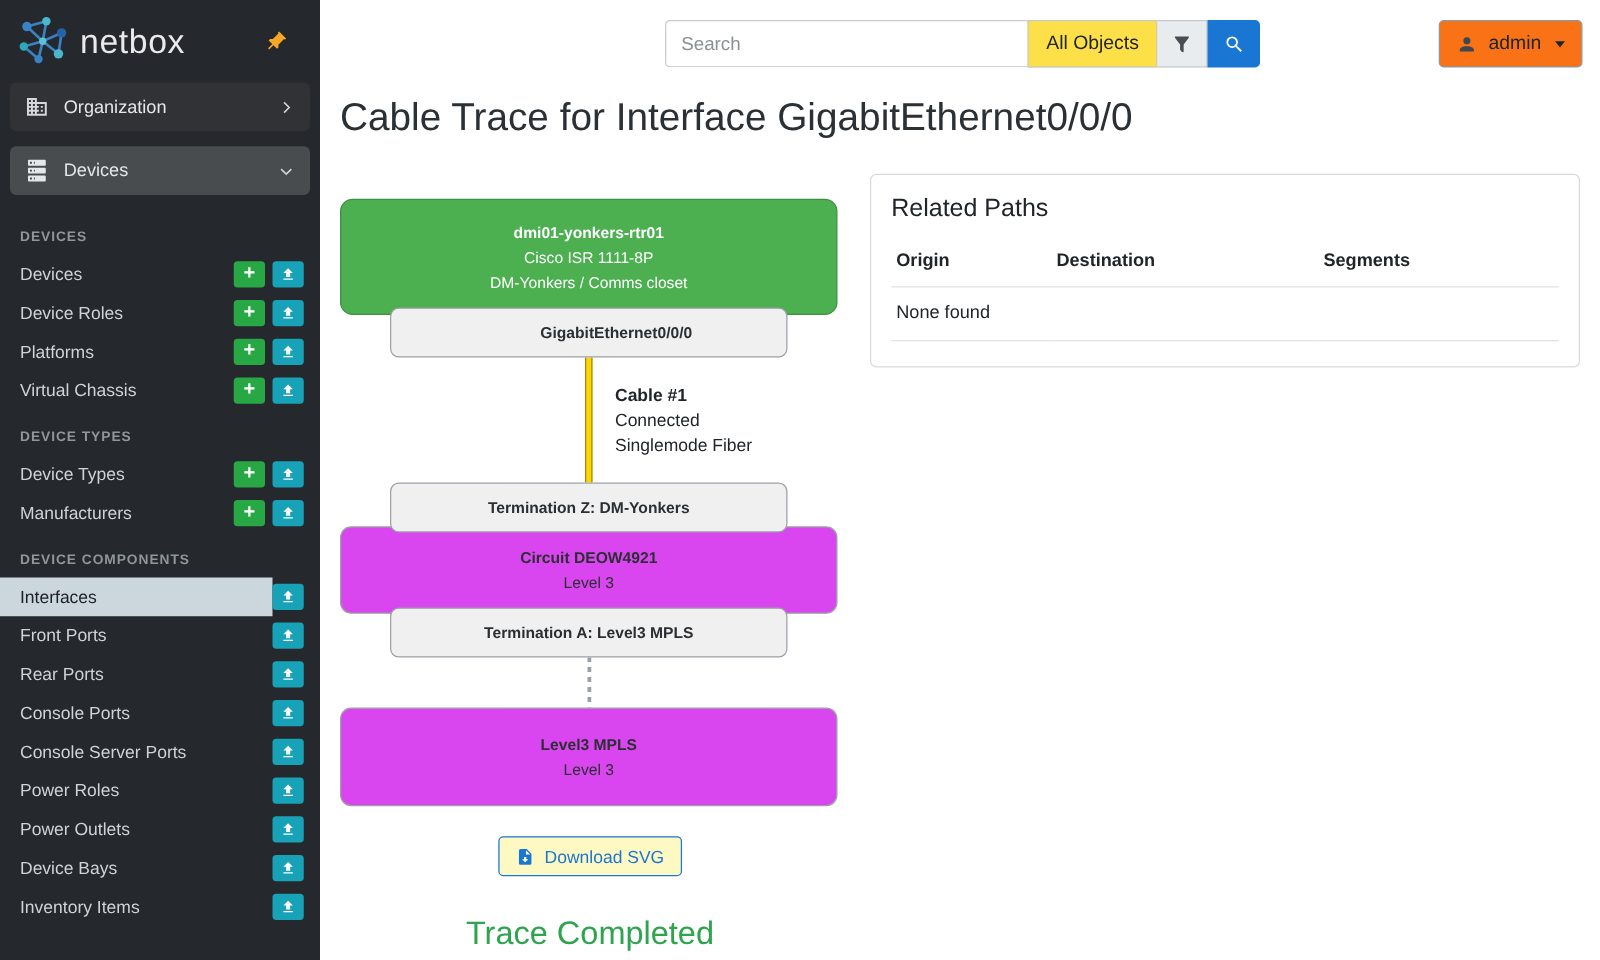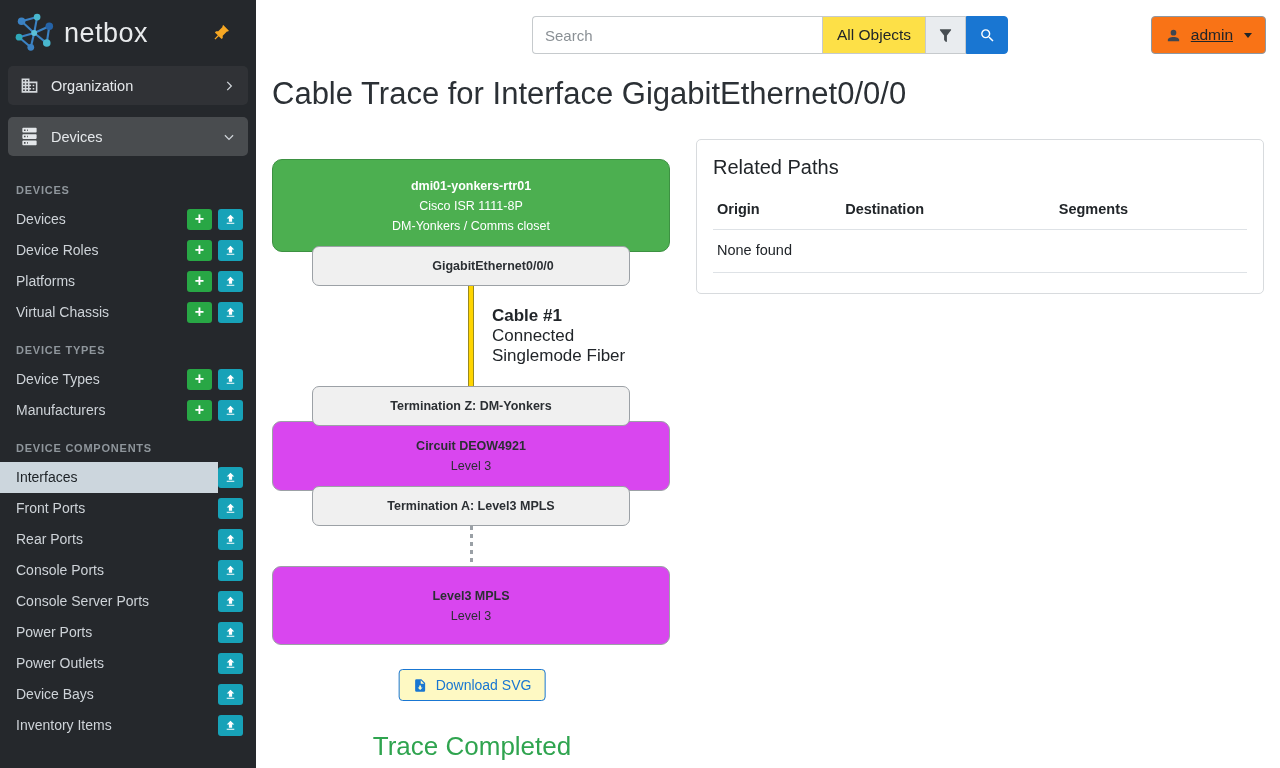--- a/index.html
+++ b/index.html
@@ -29,21 +29,21 @@
                text-decoration: none; cursor: pointer; white-space: nowrap; overflow: hidden; }
   .side-link.selected { background: #ccd6dd; color: #1c2125; }
   .side-btns { display: flex; gap: 6px; }
   .mini-btn { width: 25px; height: 21px; border: none; border-radius: 3px; color: #fff;
               display: flex; align-items: center; justify-content: center; padding: 0; cursor: pointer; }
   .mini-btn.add { background: #28a745; }
   .mini-btn.import { background: #17a2b8; }
   .mini-btn .plus { font-size: 16px; font-weight: 700; line-height: 1; margin-top: -2px; }
   
   .main { flex: 1; height: 768px; overflow: hidden; display: flex; flex-direction: column; }
-  .topbar { height: 70px; min-height: 70px; display: flex; align-items: center; padding: 0 14px; position: relative; text-decoration: underline; }
+  .topbar { height: 70px; min-height: 70px; display: flex; align-items: center; padding: 0 14px; position: relative; }
   .search-group { position: absolute; left: 276px; top: 16px; display: flex; height: 38px; }
   .search-input { width: 290px; height: 38px; border: 1px solid #c6cacd; border-right: none;
                   border-radius: 4px 0 0 4px; padding: 0 12px; font-size: 15px; color: #212529;
                   outline: none; font-family: "Liberation Sans", sans-serif; }
   .search-input::placeholder { color: #8a9095; }
   .scope-box { display: flex; align-items: center; padding: 0 14px; border: 1px solid #c6cacd;
                font-size: 15.5px; background: #fde047; cursor: pointer; }
   .filter-btn { width: 40px; background: #e9ecef; border: 1px solid #c6cacd; border-left: none;
                 display: flex; align-items: center; justify-content: center; cursor: pointer; }
   .search-btn { width: 42px; background: #1976d2; border: 1px solid #1976d2; border-radius: 0 4px 4px 0;
@@ -62,21 +62,21 @@
   .bold { font-weight: 700; }
   .device-box { left: 0; top: 20px; width: 398px; height: 93px; background: #4caf50;
                 border: 1px solid #3d9142; border-radius: 10px; color: #fff; gap: 6px; z-index: 1; }
   .small-box { left: 40px; width: 318px; height: 40px; background: #f0f0f0; border: 1px solid #9ca1a6;
                border-radius: 7px; color: #2b2f33; font-weight: 700; z-index: 3; }
   .iface-box { top: 107px; z-index: 2; padding-left: 44px; }
   .termz-box { top: 247px; }
   .terma-box { top: 347px; }
   .cable-line { position: absolute; left: 196px; top: 147px; width: 6px; height: 100px;
                 background: #ffd500; border-left: 1px solid #9a8a1e; border-right: 1px solid #9a8a1e; }
-  .cable-info { position: absolute; left: 220px; top: 167px; text-align: left; font-size: 17px;
+  .cable-info { position: absolute; left: 220px; top: 167px; text-align: left; font-size: 14px;
                 line-height: 20px; color: #212529; }
   .wide-box { left: 0; width: 398px; background: #d946ef; border: 1px solid #9ca1a6;
               border-radius: 9px; color: #2b2f33; gap: 6px; z-index: 2; }
   .circuit-box { top: 282px; height: 70px; }
   .dotted-line { position: absolute; left: 198px; top: 387px; width: 3px; height: 40px;
                  background: repeating-linear-gradient(#9aa0a6 0 4px, transparent 4px 8px); }
   .provider-box { top: 427px; height: 79px; z-index: 1; }
   .download-btn { position: absolute; top: 530px; left: 50%; transform: translateX(-50%);
                   display: flex; align-items: center; gap: 8px; padding: 7px 13px; background: #fef9c3;
                   border: 1px solid #1976d2; border-radius: 4px; color: #1976d2; font-size: 14px;
@@ -286,21 +286,21 @@
         <a class="side-link">Console Server Ports</a>
         <div class="side-btns">
           <button class="mini-btn import">
             <svg width="13" height="13" viewBox="0 0 24 24">
               <path fill="#fff" d="M9,16V10H5L12,3L19,10H15V16H9M5,20V18H19V20H5Z"></path>
             </svg>
           </button>
         </div>
       </div>
       <div class="side-row">
-        <a class="side-link">Power Ports</a>
+        <a class="side-link">Power Roles</a>
         <div class="side-btns">
           <button class="mini-btn import">
             <svg width="13" height="13" viewBox="0 0 24 24">
               <path fill="#fff" d="M9,16V10H5L12,3L19,10H15V16H9M5,20V18H19V20H5Z"></path>
             </svg>
           </button>
         </div>
       </div>
       <div class="side-row">
         <a class="side-link">Power Outlets</a>

